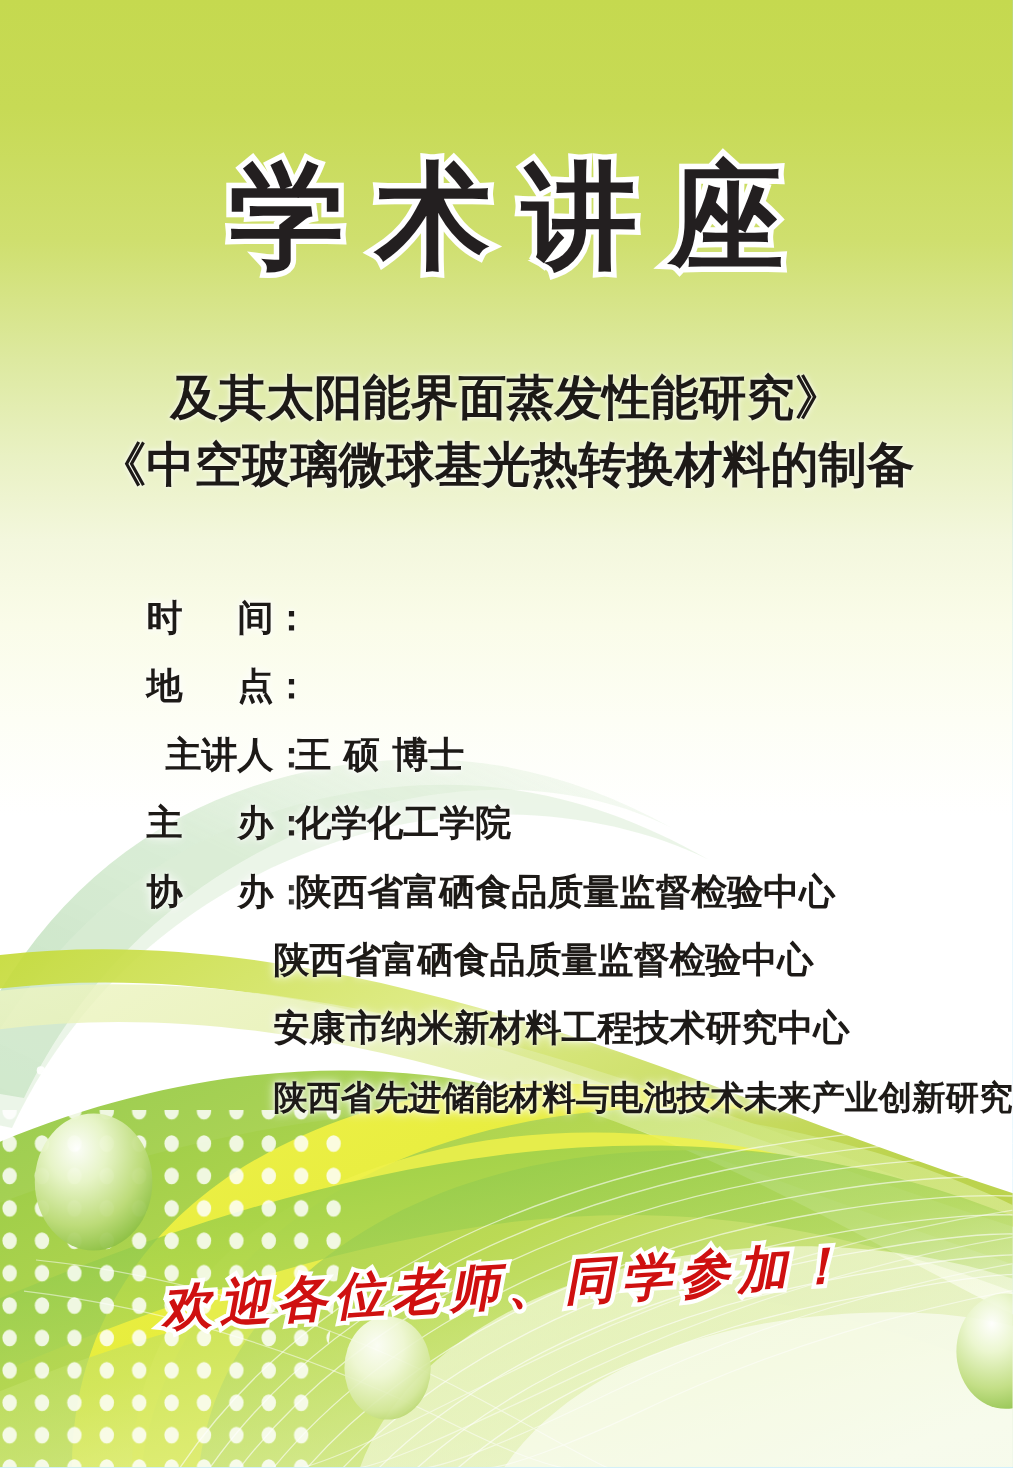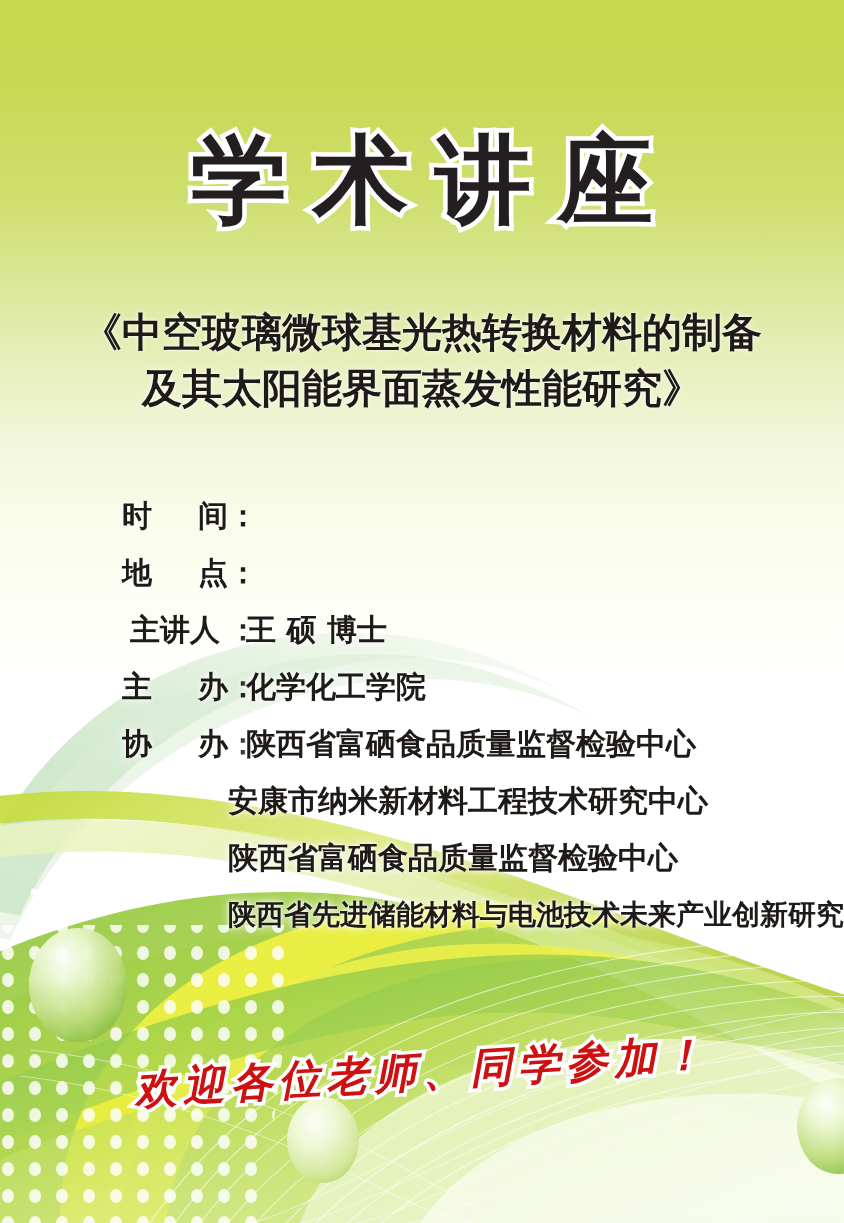--- a/index.html
+++ b/index.html
@@ -100,21 +100,21 @@
     text-shadow: 0 0 3px rgba(255,255,255,0.95), 0 0 7px rgba(255,255,255,0.8), 0 0 11px rgba(255,255,255,0.6);
     white-space: nowrap;
   }
   .info-label {
     width: 106px;
     display: inline-flex;
     justify-content: space-between;
     flex: 0 0 106px;
   }
   .info-label.wide {
-    justify-content: center;
+    justify-content: flex-end;
     letter-spacing: 0;
   }
   .info-colon {
     flex: 0 0 18px;
     width: 18px;
   }
   .info-value {
     flex: 1 1 auto;
   }
   .info-cont {
@@ -295,22 +295,22 @@
 
       <ellipse cx="78" cy="985" rx="49" ry="57" fill="url(#gBubble)" opacity="0.95"></ellipse>
       <ellipse cx="323" cy="1140" rx="36" ry="43" fill="url(#gBubble2)" opacity="0.92"></ellipse>
       <ellipse cx="838" cy="1126" rx="41" ry="48" fill="url(#gBubble)" opacity="0.9"></ellipse>
     </g>
   </svg>
 
   <div class="main-title">学术讲座</div>
 
   <div class="subtitle">
+    <span class="sub-line">及其太阳能界面蒸发性能研究》</span>
     <span class="sub-line">《中空玻璃微球基光热转换材料的制备</span>
-    <span class="sub-line">及其太阳能界面蒸发性能研究》</span>
   </div>
 
   <div class="info-block">
 
     <div class="info-row">
       <span class="info-label">
         <span>时</span>
         <span>间</span>
       </span>
       <span class="info-colon">：</span>
@@ -344,24 +344,24 @@
     <div class="info-row">
       <span class="info-label">
         <span>协</span>
         <span>办</span>
       </span>
       <span class="info-colon">：</span>
       <span class="info-value">陕西省富硒食品质量监督检验中心</span>
     </div>
 
     <div class="info-row info-cont">
+      <span class="info-value">陕西省富硒食品质量监督检验中心</span>
+    </div>
+    <div class="info-row info-cont">
       <span class="info-value">安康市纳米新材料工程技术研究中心</span>
-    </div>
-    <div class="info-row info-cont">
-      <span class="info-value">陕西省富硒食品质量监督检验中心</span>
     </div>
     <div class="info-row info-cont row-narrow">
       <span class="info-value">陕西省先进储能材料与电池技术未来产业创新研究院</span>
     </div>
   </div>
 
   <div class="welcome">
     <span class="welcome-text">欢迎各位老师、同学参加！</span>
   </div>
 

